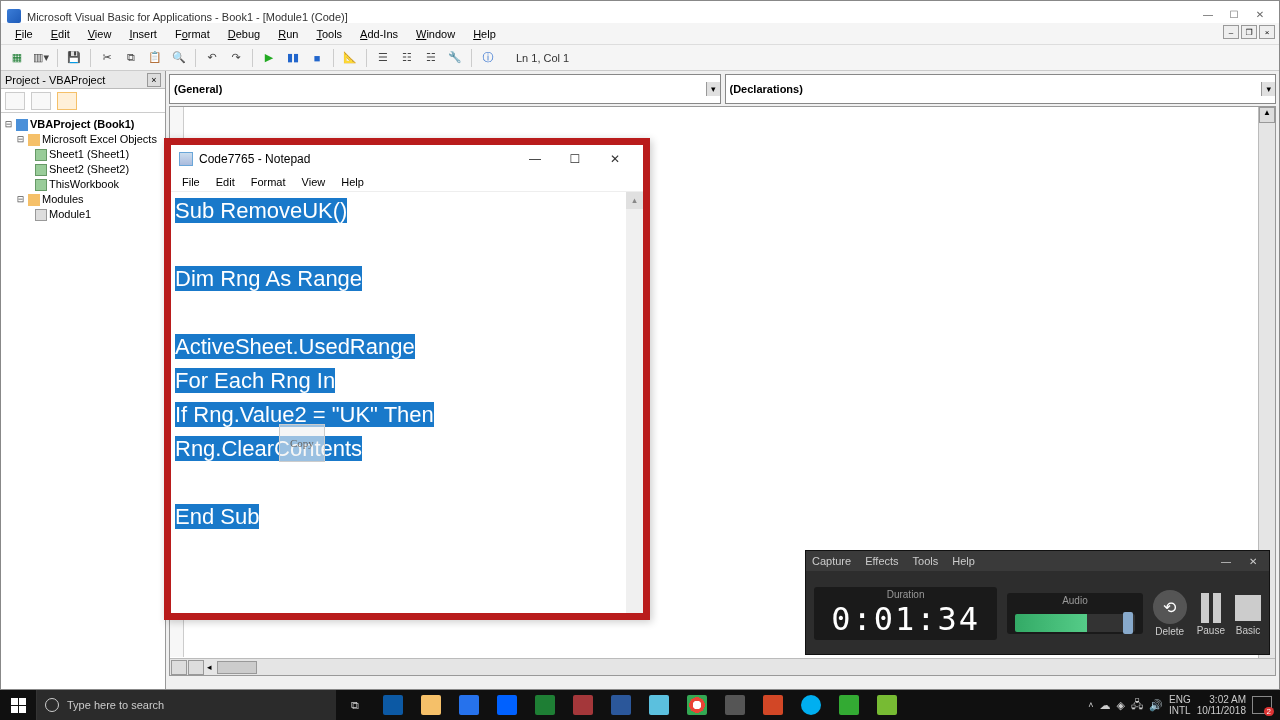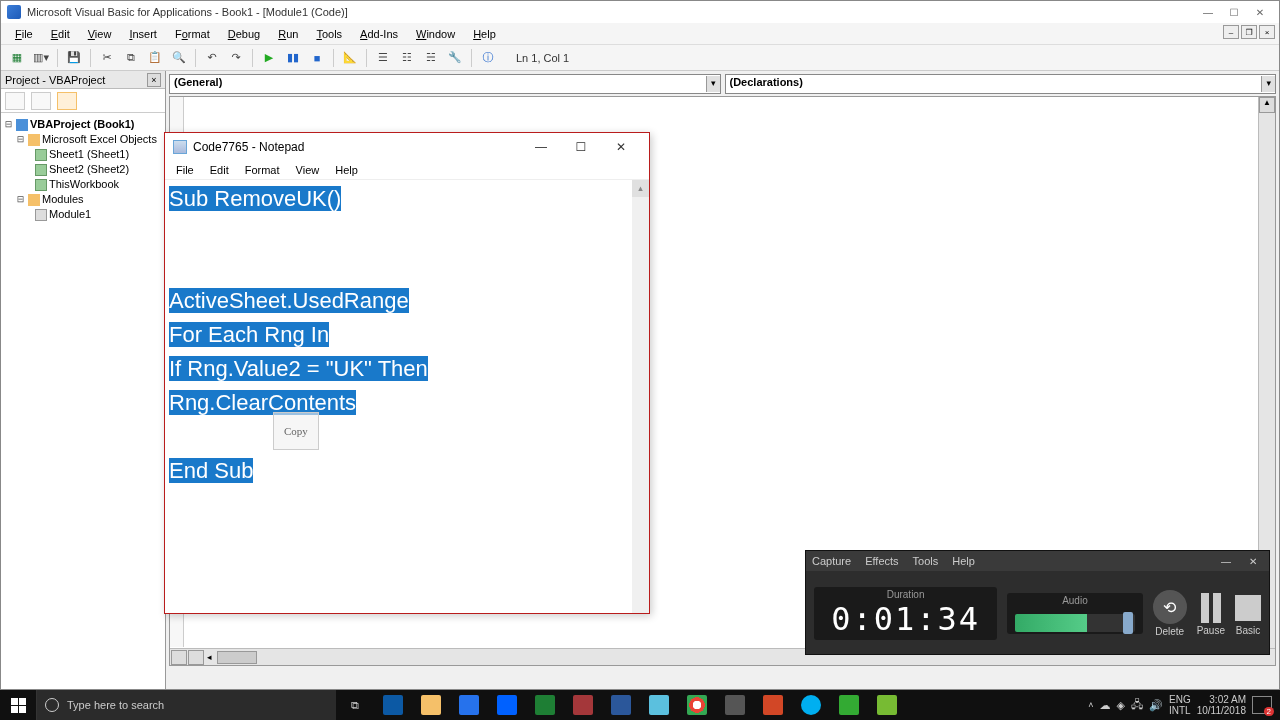--- a/index.html
+++ b/index.html
@@ -1,20 +1,20 @@
 <!DOCTYPE html>
 <html><head>
 <meta charset="utf-8">
 <style>
 * { margin: 0; padding: 0; box-sizing: border-box; font-family: "Segoe UI", Tahoma, sans-serif; }
 body { width: 1280px; height: 720px; overflow: hidden; background: #f0f0f0; position: relative; }
 
 
 .vba-window { position: absolute; top: 0; left: 0; width: 1280px; height: 690px; background: #fff; border: 1px solid #888; }
-.vba-titlebar { height: 22px; background: #fff; display: flex; align-items: center; padding: 0 6px; font-size: 11px; color: #333; }
+.vba-titlebar { height: 22px; background: #fff; display: flex; align-items: flex-end; padding: 0 6px; font-size: 11px; color: #333; }
 .vba-titlebar .icon { width: 14px; height: 14px; background: linear-gradient(135deg,#3b7dd8,#1e5bb8); margin-right: 6px; border-radius: 2px; }
 .vba-titlebar .spacer { flex: 1; }
 .vba-titlebar .winbtn { width: 26px; height: 18px; display: inline-flex; align-items: center; justify-content: center; font-size: 10px; color: #666; }
 .vba-menubar { height: 22px; background: #f5f5f5; display: flex; align-items: center; padding: 0 6px; font-size: 11px; gap: 2px; border-bottom: 1px solid #ddd; position: relative;}
 .vba-menubar .menu { padding: 2px 8px; }
 .vba-menubar .menu u { text-decoration: underline; }
 .vba-menubar .mdi-btns { position:absolute; right:4px; top:2px; display:flex; gap:2px;}
 .vba-menubar .mdi-btns span{ width:16px; height:14px; border:1px solid #999; background:#eee; font-size:8px; display:inline-flex;align-items:center;justify-content:center;}
 .vba-toolbar { height: 26px; background: #f5f5f5; display: flex; align-items: center; padding: 0 6px; border-bottom: 1px solid #ccc; gap: 4px; }
 .tbtn { width: 20px; height: 20px; display: inline-flex; align-items: center; justify-content: center; font-size: 11px; color: #444; }
@@ -33,32 +33,32 @@
 .tree .exp { width: 11px; display:inline-block; text-align:center; color:#555; font-size:9px;}
 .tree .ic { width: 12px; height: 12px; display: inline-block; }
 .ic-proj { background: #4a90d9; }
 .ic-folder { background: #f5c069; }
 .ic-sheet { background: #9c9; border:1px solid #696;}
 .ic-mod { background: #ddd; border:1px solid #999;}
 .tree b { font-weight: bold; }
 
 .code-area { flex: 1; background: #f0f0f0; position: relative; padding: 3px; }
 .dropdowns { display: flex; gap: 4px; margin-bottom: 2px; }
-.ddown { flex: 1; height: 20px; border: 1px solid #888; background: #fff; font-size: 11px; padding: 1px 4px; display: flex; }
+.ddown { flex: 1; height: 20px; border: 1px solid #888; background: #fff; font-size: 11px; padding: 14px 4px; display: flex; align-items: center; }
 .ddown::after { content: "▾"; margin-left: auto; font-size: 9px; background:#e0e0e0; border-left:1px solid #999; padding:2px 4px; margin-right:-4px;}
 .code-canvas { background:#fff; border:1px solid #999; height:calc(100% - 42px); position:relative;}
 .code-canvas .gutter{position:absolute; left:0; top:0; bottom:18px; width:14px; border-right:1px solid #ccc; background:#f7f7f7;}
 .code-canvas .hscroll{position:absolute; left:0; right:0; bottom:0; height:17px; background:#e5e5e5; border-top:1px solid #bbb; display:flex; align-items:center;}
 .code-canvas .hscroll .tab{width:16px;height:15px;border:1px solid #999;background:#ddd;margin-left:1px;}
 .code-canvas .hscroll .thumb{width:40px;height:13px;background:#ccc;border:1px solid #999;margin-left:2px;}
 .code-canvas .vscroll{position:absolute; right:0; top:0; bottom:17px; width:17px; background:#e5e5e5; border-left:1px solid #bbb;}
 .code-canvas .vs-up,.code-canvas .vs-dn{height:16px;border:1px solid #999;background:#ddd;font-size:8px;text-align:center;}
 
 
-.notepad { position: absolute; left: 164px; top: 132px; width: 486px; height: 482px; background: #fff; border: 1px solid #b91c1c; box-shadow: 2px 2px 8px rgba(0,0,0,0.2); }
+.notepad { position: absolute; left: 164px; top: 138px; width: 486px; height: 482px; background: #fff; border: 7px solid #b91c1c; box-shadow: 2px 2px 8px rgba(0,0,0,0.2); }
 .np-title { height: 28px; background: #fff; display: flex; align-items: center; padding: 0 8px; font-size: 12px; }
 .np-title .np-icon { width: 14px; height: 14px; border:1px solid #6aa6d8; background:linear-gradient(#cde,#abd); margin-right: 6px; }
 .np-title .spacer { flex: 1; }
 .np-title .wbtn { width: 40px; height: 24px; display: inline-flex; align-items: center; justify-content: center; font-size: 12px; color: #333; }
 .np-menu { height: 19px; display: flex; align-items: center; padding: 0 4px; font-size: 11px; gap: 2px; border-bottom:1px solid #eee;}
 .np-menu span { padding: 1px 7px; }
 .np-body { position: relative; height: calc(100% - 47px); font-family: Consolas, monospace; font-size: 22px; line-height: 34px; padding: 2px 4px; overflow:hidden; }
 .np-body .sel { background: #1979ca; color: #fff; }
 .np-body .copy-hint{position:absolute; left:108px; top:232px; background:rgba(240,240,240,0.6); border:1px solid #ccc; font-size:11px; font-family:"Segoe UI"; padding:1px 10px; color:#666;}
 .np-scroll { position: absolute; right: 0; top: 47px; bottom: 0; width: 17px; background: #f0f0f0; }
@@ -241,20 +241,21 @@
     <span>File</span>
     <span>Edit</span>
     <span>Format</span>
     <span>View</span>
     <span>Help</span>
   </div>
   <div class="np-body" id="np-body">
 
   <div><span class="sel">Sub RemoveUK()</span></div>
       <div>&nbsp;</div>
+      <div><span class="sel">Dim Rng As Range</span></div>
       <div>&nbsp;</div>
       <div><span class="sel">ActiveSheet.UsedRange</span></div>
       <div><span class="sel">For Each Rng In </span></div>
       <div><span class="sel">  If Rng.Value2 = "UK" Then </span></div>
       <div><span class="sel">Rng.ClearContents</span></div>
       <div>&nbsp;</div>
       <div><span class="sel">End Sub</span></div>
       <div class="copy-hint">Copy</div>
     </div>
   <div class="np-scroll">

